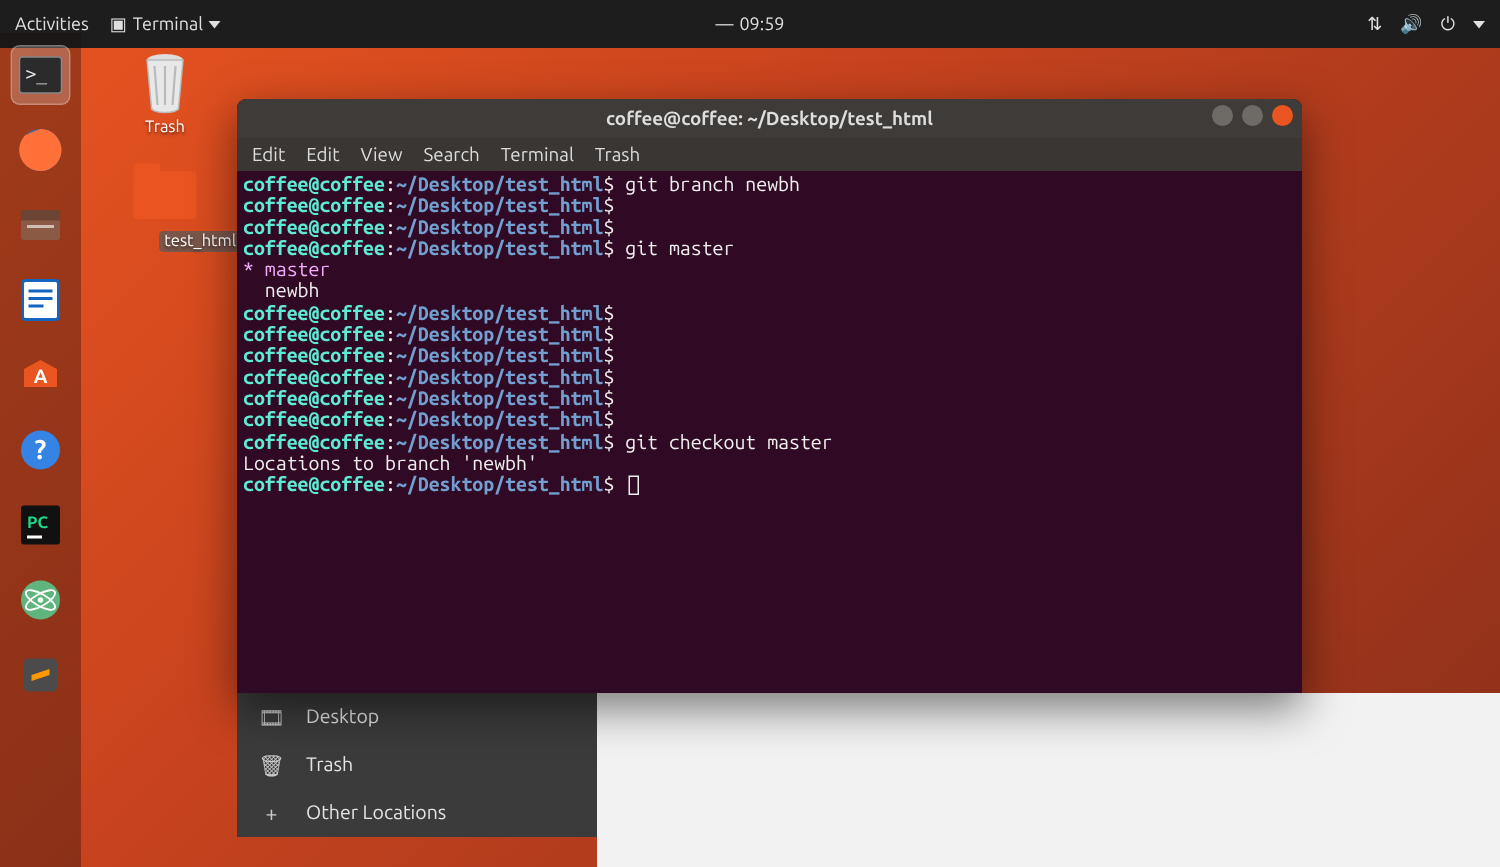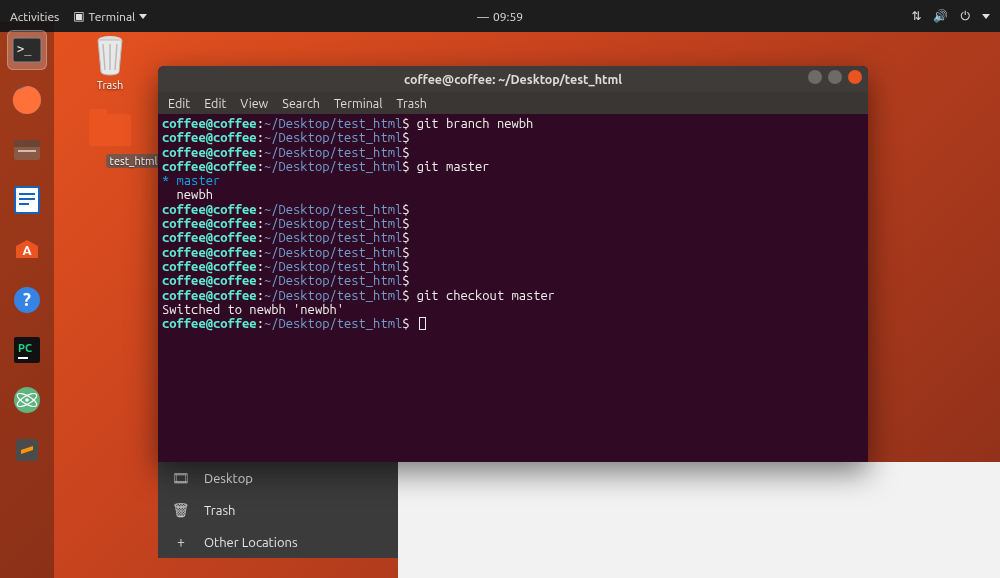--- a/index.html
+++ b/index.html
@@ -84,23 +84,23 @@
     height:22px; background:#3a3633; color:#ddd; font-size:12.5px;
     display:flex; align-items:center; gap:14px; padding:0 10px;
   }
   .term-body {
     flex:1; background:#300a24; padding:2px 4px;
     font-family: "Ubuntu Mono","DejaVu Sans Mono",monospace;
     font-size:13px; line-height:14.3px; color:#eee;
     white-space:pre; overflow:hidden;
   }
   .u { color:#5eead4; font-weight:bold;}
-  .p { color:#729fcf; font-weight:normal;}
+  .p { color:#729fcf; font-weight:bold;}
   .w { color:#eeeeec;}
-  .m { color:#0ea5e9;}
+  .m { color:#f0abfc;}
   .cursor { display:inline-block; width:7px; height:13px; border:1px solid #eee; vertical-align:text-bottom; margin-left:2px;}
 </style>
 </head>
 <body>
 
 <div class="topbar">
   <div class="left">
     <span>Activities</span>
     <span class="app">
       <span>▣</span>
@@ -242,16 +242,16 @@
 <span class="u">coffee@coffee</span><span class="w">:</span><span class="p">~/Desktop/test_html</span><span class="w">$</span><span class="w"> git master</span>
 <span class="m">* master</span>
 <span class="w">  newbh</span>
 <span class="u">coffee@coffee</span><span class="w">:</span><span class="p">~/Desktop/test_html</span><span class="w">$</span><span class="w"></span>
 <span class="u">coffee@coffee</span><span class="w">:</span><span class="p">~/Desktop/test_html</span><span class="w">$</span><span class="w"></span>
 <span class="u">coffee@coffee</span><span class="w">:</span><span class="p">~/Desktop/test_html</span><span class="w">$</span><span class="w"></span>
 <span class="u">coffee@coffee</span><span class="w">:</span><span class="p">~/Desktop/test_html</span><span class="w">$</span><span class="w"></span>
 <span class="u">coffee@coffee</span><span class="w">:</span><span class="p">~/Desktop/test_html</span><span class="w">$</span><span class="w"></span>
 <span class="u">coffee@coffee</span><span class="w">:</span><span class="p">~/Desktop/test_html</span><span class="w">$</span><span class="w"></span>
 <span class="u">coffee@coffee</span><span class="w">:</span><span class="p">~/Desktop/test_html</span><span class="w">$</span><span class="w"> git checkout master</span>
-<span class="w">Switched to newbh 'newbh'</span>
+<span class="w">Locations to branch 'newbh'</span>
 <span class="u">coffee@coffee</span><span class="w">:</span><span class="p">~/Desktop/test_html</span><span class="w">$</span><span class="w"> </span><span class="cursor"></span>
 </div>
 </div>
 
 </body></html>

